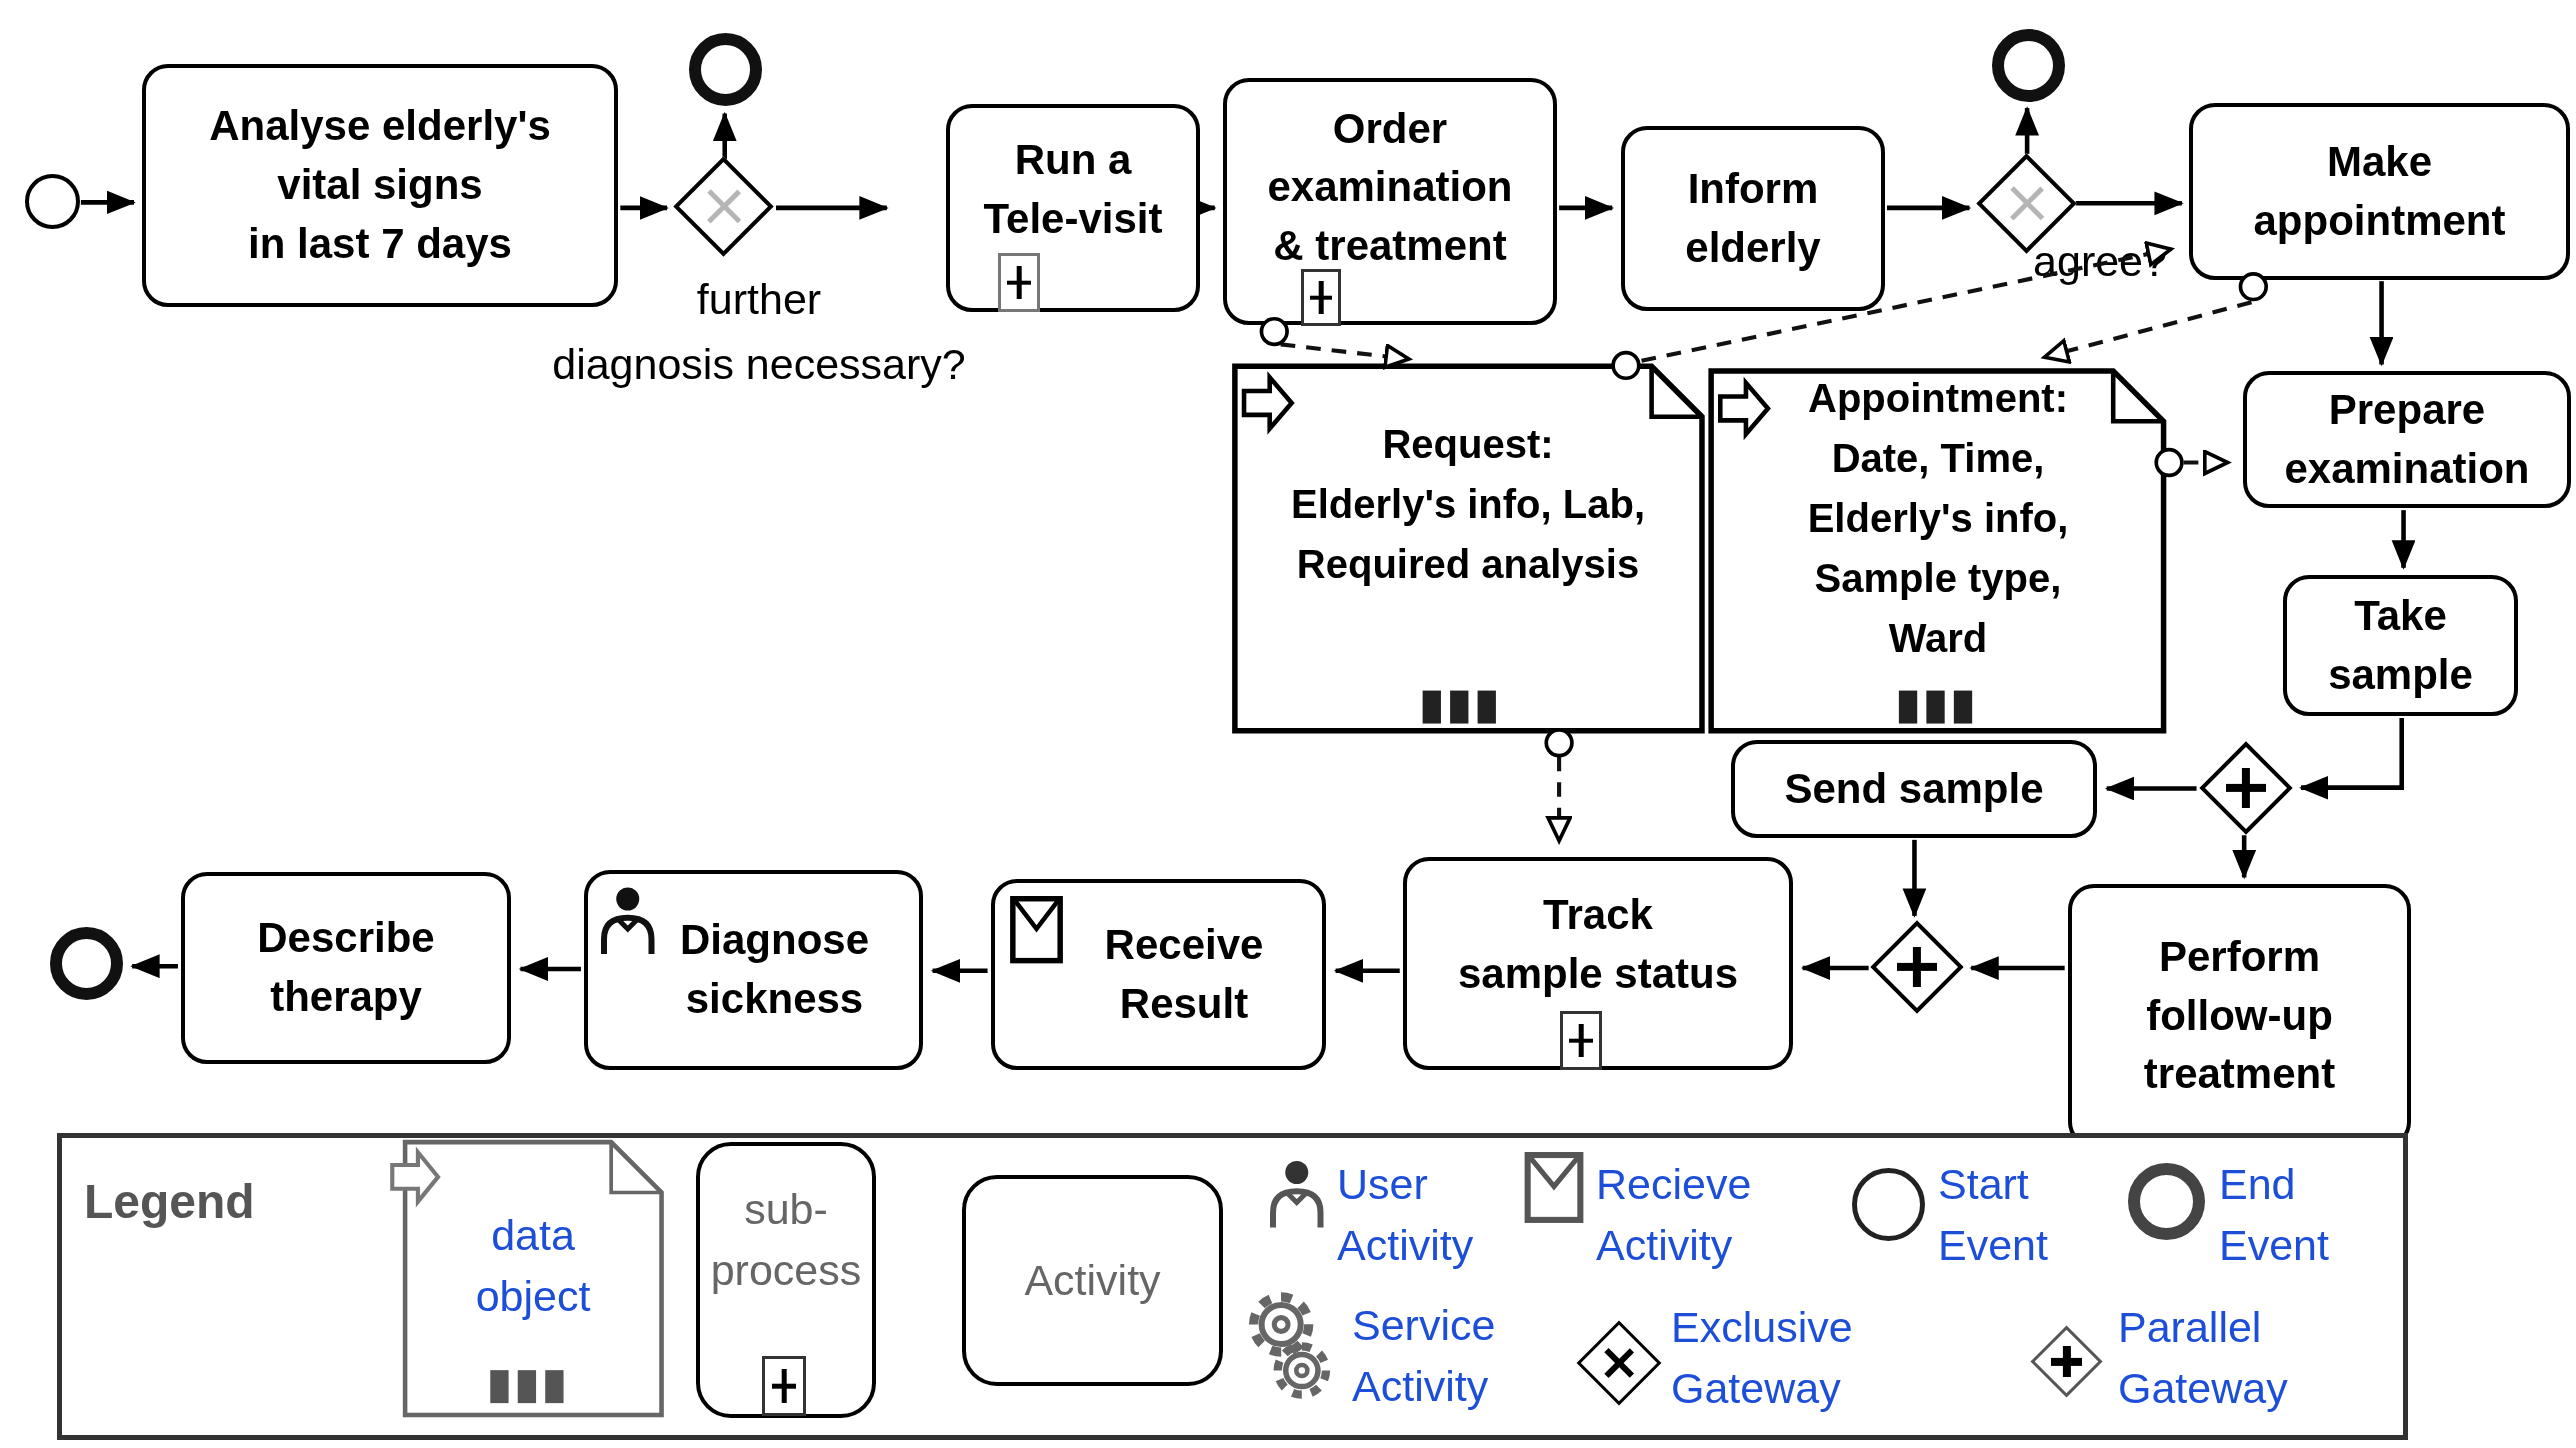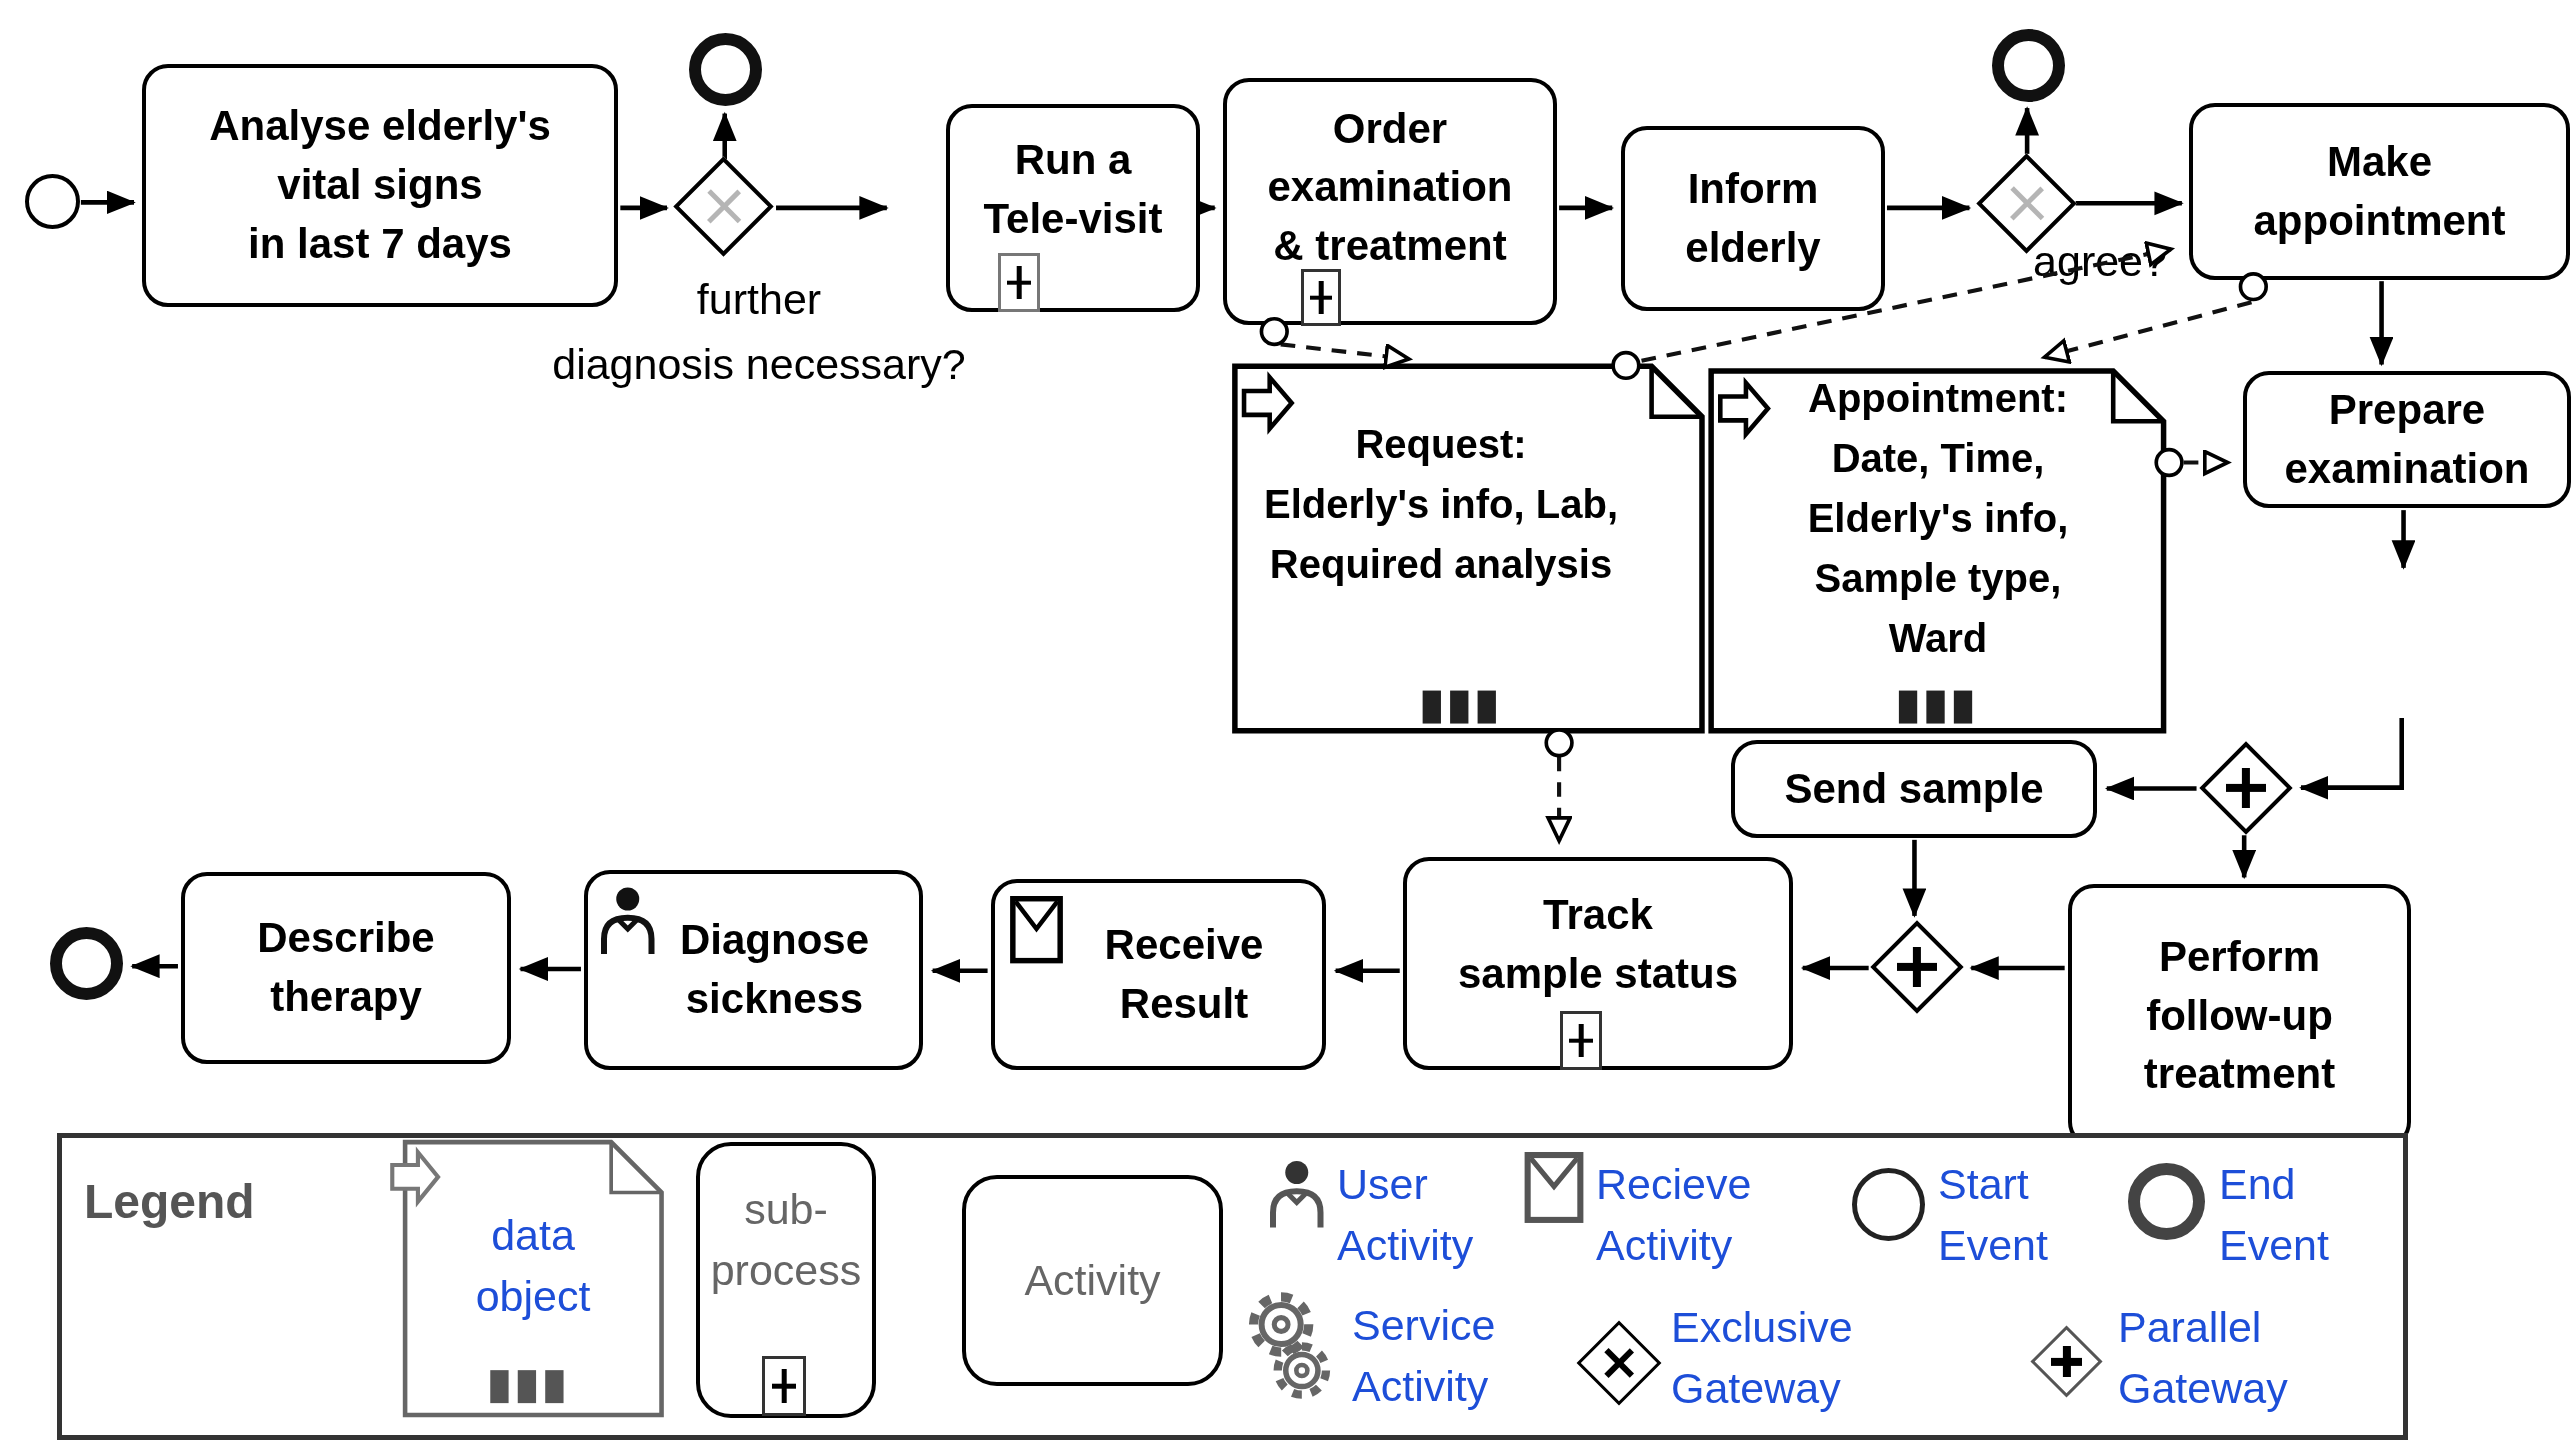--- a/index.html
+++ b/index.html
@@ -116,20 +116,22 @@
 
   <div class="node" style="left:1621px;top:126px;width:264px;height:185px;"><span>Inform
 elderly</span></div>
 
   <div class="node" style="left:2189px;top:103px;width:381px;height:177px;"><span>Make
 appointment</span></div>
 
   <div class="node" style="left:2243px;top:371px;width:328px;height:137px;"><span>Prepare
 examination</span></div>
 
+  <div class="node" style="left:2283px;top:575px;width:235px;height:141px;"><span>Take
+sample</span></div>
 
   <div class="node" style="left:1731px;top:740px;width:366px;height:98px;"><span>Send sample</span></div>
 
   <div class="node" style="left:2068px;top:884px;width:343px;height:264px;"><span>Perform
 follow-up
 treatment</span></div>
 
   <div class="node" style="left:1403px;top:857px;width:390px;height:213px;"><span style="margin-bottom:37px">Track
 sample status</span></div>
   <div class="pmark" style="left:1560px;top:1011px;width:42px;height:59px;"></div>
@@ -170,21 +172,21 @@
   </div>
   <div class="gw" style="left:1884px;top:934px;width:66px;height:66px;">
     <div class="diamond"></div>
     <div class="glyph glyph-plus"></div>
   </div>
 
   <div class="lbl" style="left:475px;top:267px;width:568px;">further
 diagnosis necessary?</div>
   <div class="lbl" style="left:2006px;top:229px;width:188px;">agree?</div>
 
-  <div class="dotext" style="left:1212px;top:414px;width:458px;">Request:
+  <div class="dotext" style="left:1239px;top:414px;width:458px;">Request:
 Elderly's info, Lab,
 Required analysis</div>
   <div class="dotext" style="left:1719px;top:368px;width:438px;">Appointment:
 Date, Time,
 Elderly's info,
 Sample type,
 Ward</div>
 
   <svg class="layer" width="2576" height="1448" viewBox="0 0 2812 1581">
     <g stroke="#111" stroke-width="4.5" fill="none" stroke-dasharray="16 12">

